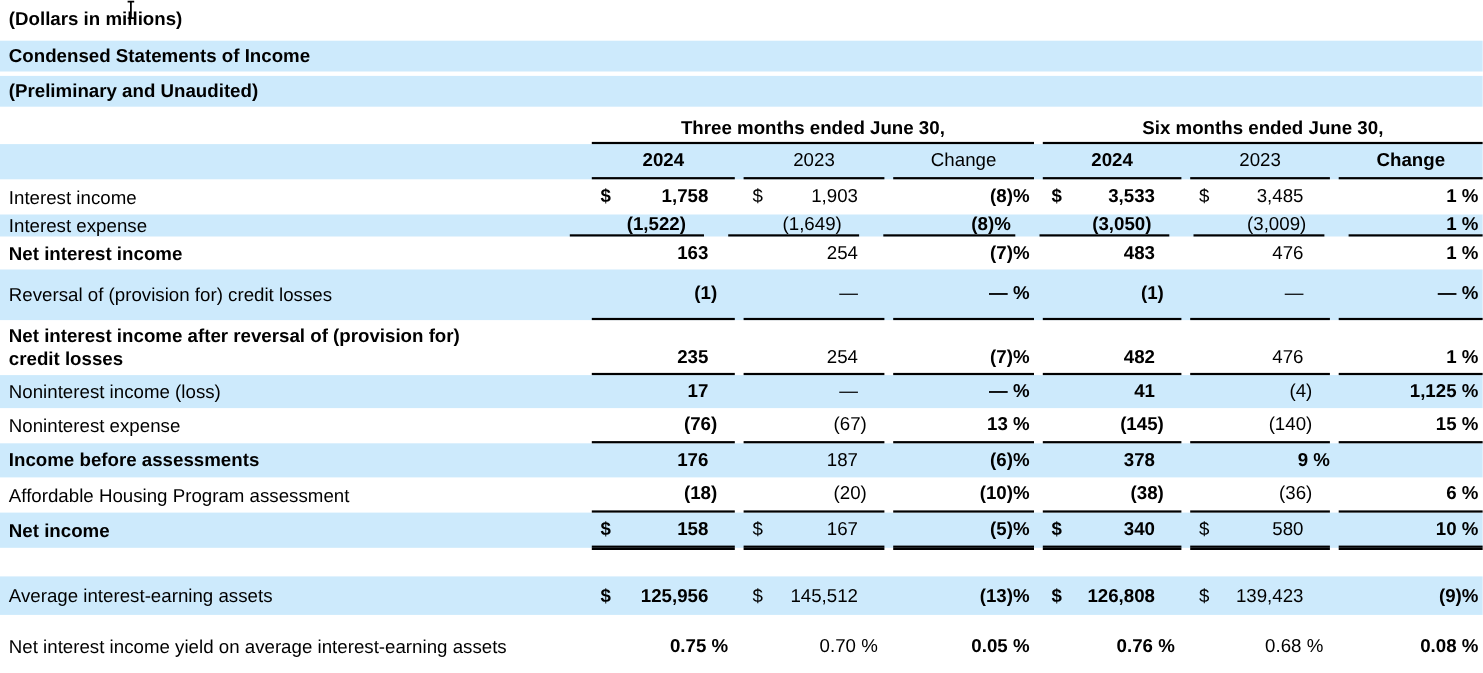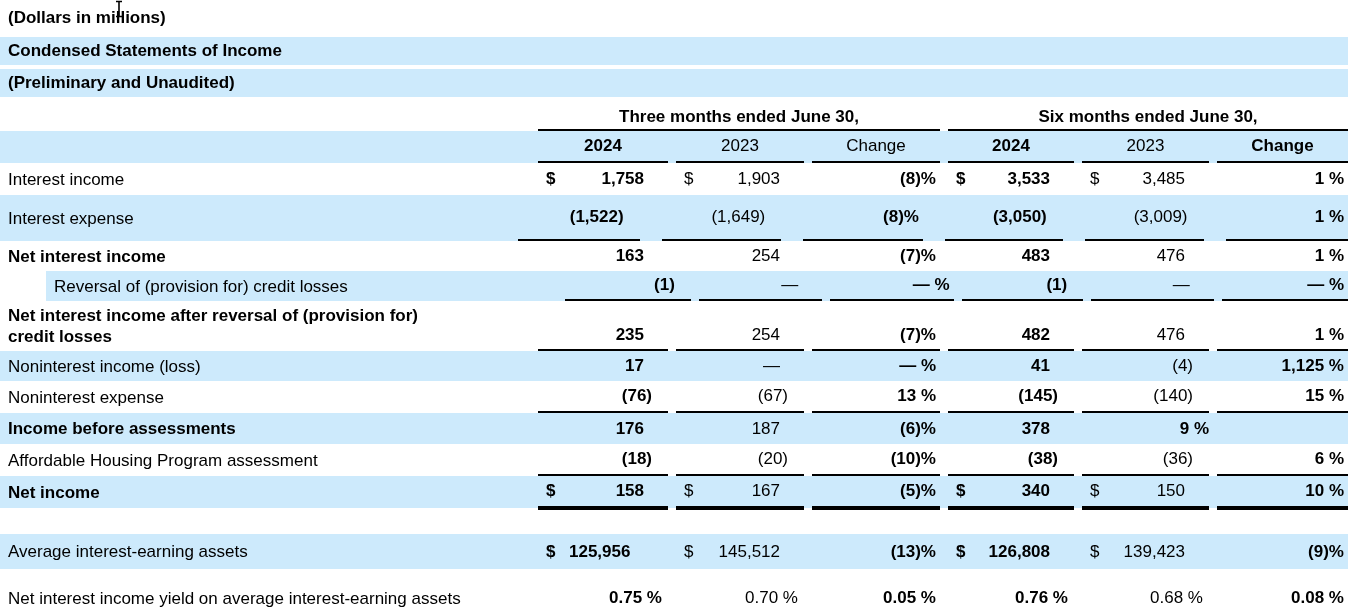--- a/index.html
+++ b/index.html
@@ -96,21 +96,21 @@
           <span class="val b" style="padding-right: 24px;">3,533</span>
         </div>
         <div class="cell c4">
           <span class="cur">$</span>
           <span class="val" style="padding-right: 24px;">3,485</span>
         </div>
         <div class="cell c5">
           <span class="val b" style="padding-right: 4px;">1 %</span>
         </div>
       </div>
-      <div class="row band-blue" style="height: 46px; gap: 14px;">
+      <div class="row band-blue" style="height: 20px; gap: 14px;">
         <div class="label">
           <span>Interest expense</span>
         </div>
         <div class="cell c0 ru">
           <span class="val b" style="padding-right: 16px;">(1,522)</span>
         </div>
         <div class="cell c1 ru">
           <span class="val" style="padding-right: 16px;">(1,649)</span>
         </div>
         <div class="cell c2 ru">
@@ -142,21 +142,21 @@
         <div class="cell c3">
           <span class="val b" style="padding-right: 24px;">483</span>
         </div>
         <div class="cell c4">
           <span class="val" style="padding-right: 24px;">476</span>
         </div>
         <div class="cell c5">
           <span class="val b" style="padding-right: 4px;">1 %</span>
         </div>
       </div>
-      <div class="row band-blue" style="height: 30px; margin-left: 46px;">
+      <div class="row band-blue" style="height: 46px;">
         <div class="label">
           <span>Reversal of (provision for) credit losses</span>
         </div>
         <div class="cell c0 ru">
           <span class="val b" style="padding-right: 16px;">(1)</span>
         </div>
         <div class="cell c1 ru">
           <span class="val" style="padding-right: 24px;">—</span>
         </div>
         <div class="cell c2 ru">
@@ -298,34 +298,34 @@
         </div>
         <div class="cell c2 ru dbl">
           <span class="val b" style="padding-right: 4px;">(5)%</span>
         </div>
         <div class="cell c3 ru dbl">
           <span class="cur b">$</span>
           <span class="val b" style="padding-right: 24px;">340</span>
         </div>
         <div class="cell c4 ru dbl">
           <span class="cur">$</span>
-          <span class="val" style="padding-right: 24px;">150</span>
+          <span class="val" style="padding-right: 24px;">580</span>
         </div>
         <div class="cell c5 ru dbl">
           <span class="val b" style="padding-right: 4px;">10 %</span>
         </div>
       </div>
       <div class="gap-row"></div>
       <div class="row band-blue" style="height: 35px;">
         <div class="label">
           <span>Average interest-earning assets</span>
         </div>
         <div class="cell c0">
           <span class="cur b">$</span>
-          <span class="val b" style="padding-right: 24px; text-align: center;">125,956</span>
+          <span class="val b" style="padding-right: 24px;">125,956</span>
         </div>
         <div class="cell c1">
           <span class="cur">$</span>
           <span class="val" style="padding-right: 24px;">145,512</span>
         </div>
         <div class="cell c2">
           <span class="val b" style="padding-right: 4px;">(13)%</span>
         </div>
         <div class="cell c3">
           <span class="cur b">$</span>

